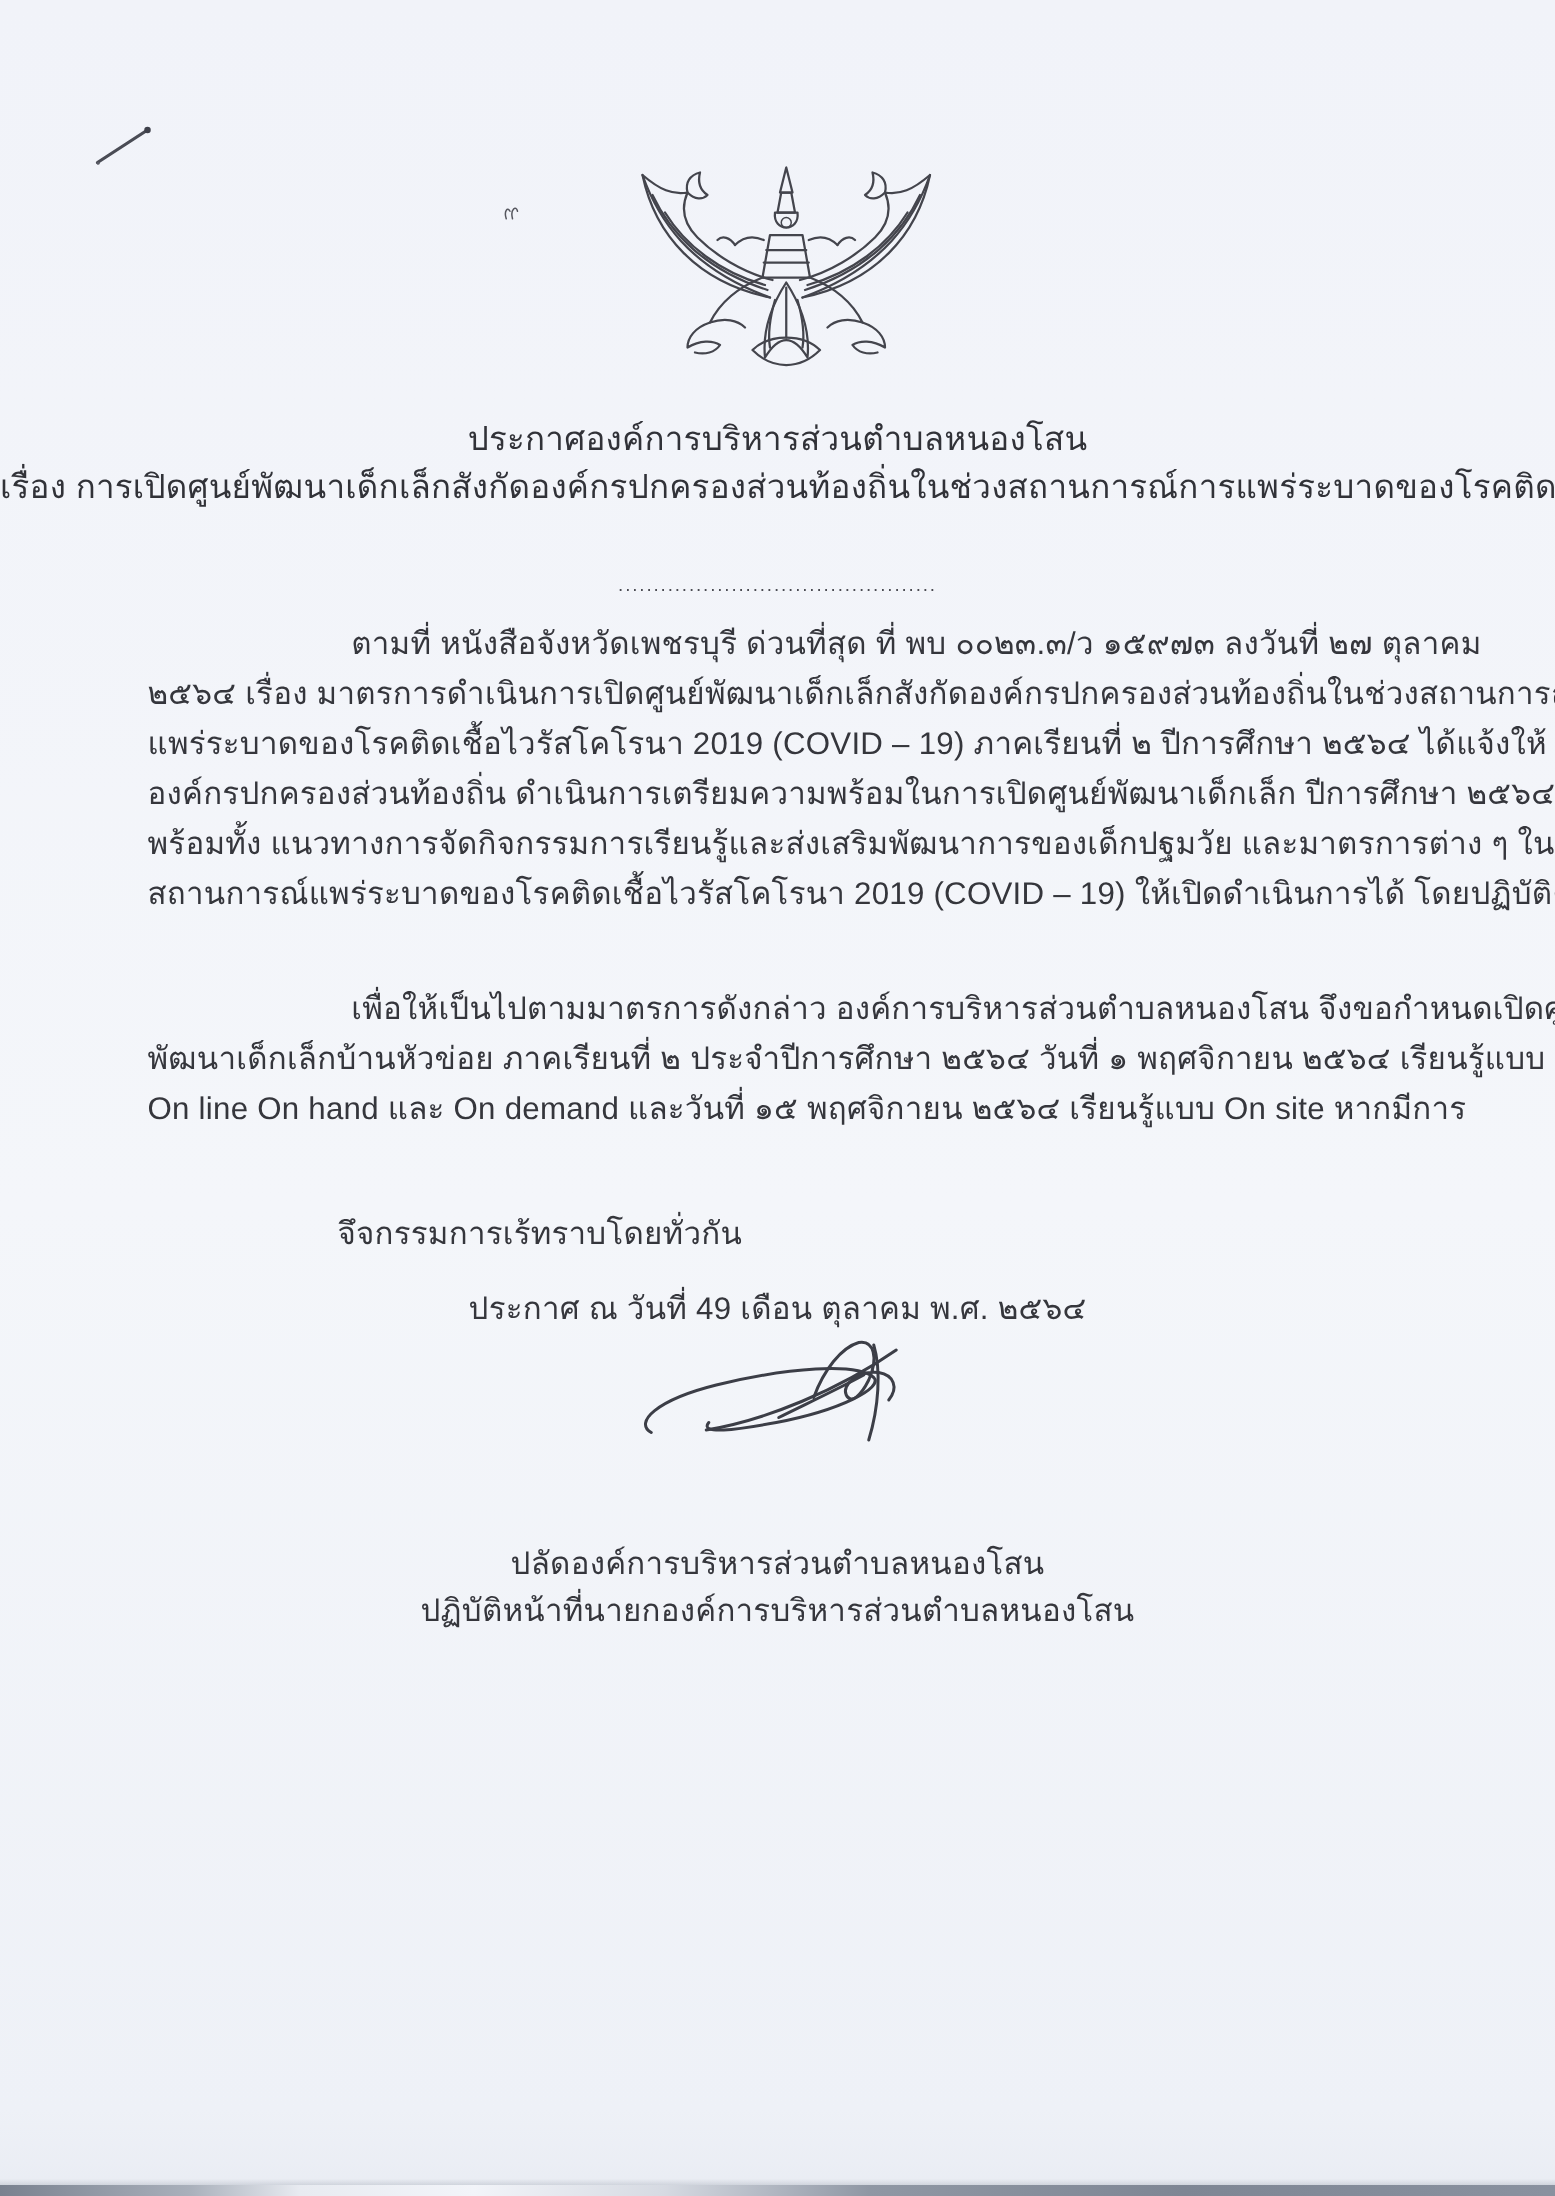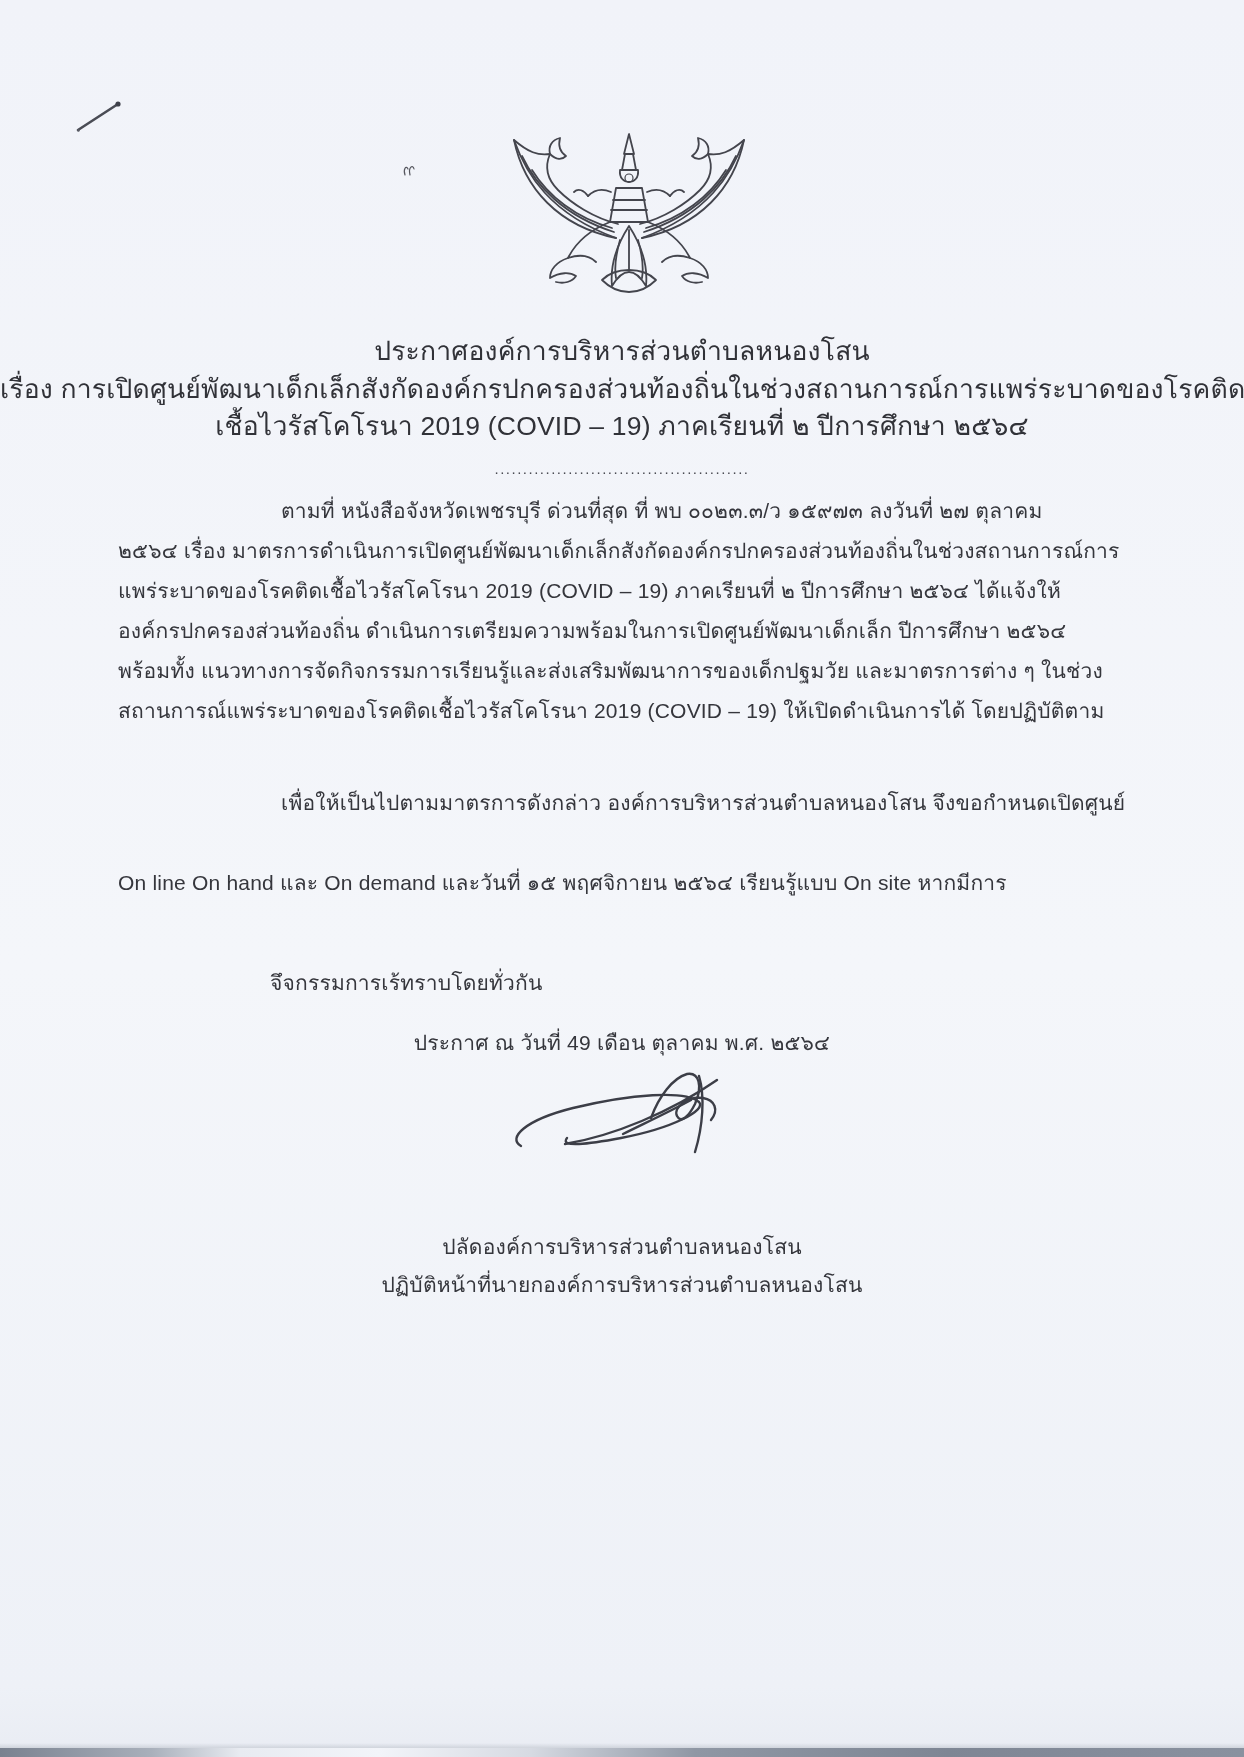--- a/index.html
+++ b/index.html
@@ -6,21 +6,21 @@
   .page{
     position:relative;
     width:1244px;height:1757px;
     margin:0 auto;
     background:linear-gradient(180deg,#f1f3f9 0%,#f4f6fa 55%,#eef1f7 96%,#e9ecf3 100%);
     overflow:hidden;
     font-family:"Liberation Sans","DejaVu Sans",sans-serif;
     color:#35363c;
     padding-left:20px;
   }
-  .line{position:absolute;white-space:nowrap;font-size:21px;color:#35363c;letter-spacing:.2px;}
+  .line{position:absolute;white-space:nowrap;font-size:25px;color:#35363c;letter-spacing:.2px;}
   .centered{left:0;width:1244px;text-align:center;}
   .title-line{font-size:26.5px;font-weight:500;color:#313238;}
   .dots{font-size:15px;letter-spacing:1.5px;color:#4a4b52;}
   .sig-block{position:absolute;}
   svg{display:block;}
 </style>
 </head>
 <body>
 
 <div class="page">
@@ -72,32 +72,32 @@
       <path d="M70,128 C58,132 52,140 52,148 C62,142 72,142 78,146 C74,152 66,154 58,152 M192,128 C204,132 210,140 210,148 C200,142 190,142 184,146 C188,152 196,154 204,152"></path>
 
       <path d="M131,96 C118,116 112,136 114,156 C120,146 126,142 131,142 C136,142 142,146 148,156 C150,136 144,116 131,96 Z"></path>
       <path d="M131,100 L131,140 M122,110 C118,124 116,136 118,148 M140,110 C144,124 146,136 144,148"></path>
       <path d="M104,150 C112,142 122,140 131,140 C140,140 150,142 158,150 C150,158 140,162 131,162 C122,162 112,158 104,150 Z"></path>
     </svg>
   </div>
 
   <div class="line centered title-line" style="top:330px;">ประกาศองค์การบริหารส่วนตำบลหนองโสน</div>
   <div class="line centered title-line" style="top:368px;">เรื่อง การเปิดศูนย์พัฒนาเด็กเล็กสังกัดองค์กรปกครองส่วนท้องถิ่นในช่วงสถานการณ์การแพร่ระบาดของโรคติด</div>
-  <div class="line centered title-line" style="top:405px;">เชื้อไวรัสโคโรนา 2019 (COVID – 19) ภาคเรียนที่ ๒ ปีการศึกษา ๒๕๖๔</div>
 
   <div class="line centered dots" style="top:460px;">.............................................</div>
 
   <div class="line" style="top:494px;left:281px;">ตามที่ หนังสือจังหวัดเพชรบุรี ด่วนที่สุด ที่ พบ ๐๐๒๓.๓/ว ๑๕๙๗๓  ลงวันที่ ๒๗ ตุลาคม</div>
   <div class="line" style="top:534px;left:118px;">๒๕๖๔  เรื่อง มาตรการดำเนินการเปิดศูนย์พัฒนาเด็กเล็กสังกัดองค์กรปกครองส่วนท้องถิ่นในช่วงสถานการณ์การ</div>
   <div class="line" style="top:574px;left:118px;">แพร่ระบาดของโรคติดเชื้อไวรัสโคโรนา 2019 (COVID – 19) ภาคเรียนที่ ๒ ปีการศึกษา ๒๕๖๔   ได้แจ้งให้</div>
   <div class="line" style="top:614px;left:118px;">องค์กรปกครองส่วนท้องถิ่น ดำเนินการเตรียมความพร้อมในการเปิดศูนย์พัฒนาเด็กเล็ก ปีการศึกษา ๒๕๖๔</div>
   <div class="line" style="top:654px;left:118px;">พร้อมทั้ง แนวทางการจัดกิจกรรมการเรียนรู้และส่งเสริมพัฒนาการของเด็กปฐมวัย  และมาตรการต่าง ๆ ในช่วง</div>
   <div class="line" style="top:694px;left:118px;">สถานการณ์แพร่ระบาดของโรคติดเชื้อไวรัสโคโรนา 2019 (COVID – 19) ให้เปิดดำเนินการได้ โดยปฏิบัติตาม</div>
 
   <div class="line" style="top:786px;left:281px;">เพื่อให้เป็นไปตามมาตรการดังกล่าว องค์การบริหารส่วนตำบลหนองโสน  จึงขอกำหนดเปิดศูนย์</div>
+  <div class="line" style="top:826px;left:118px;">พัฒนาเด็กเล็กบ้านหัวข่อย ภาคเรียนที่ ๒ ประจำปีการศึกษา ๒๕๖๔  วันที่ ๑ พฤศจิกายน ๒๕๖๔  เรียนรู้แบบ</div>
   <div class="line" style="top:866px;left:118px;">On line On hand และ On demand  และวันที่ ๑๕ พฤศจิกายน ๒๕๖๔ เรียนรู้แบบ On site  หากมีการ</div>
 
   <div class="line" style="top:966px;left:270px;">จึจกรรมการเร้ทราบโดยทั่วกัน</div>
 
   <div class="line centered" style="top:1026px;">ประกาศ  ณ วันที่ 49  เดือน  ตุลาคม พ.ศ. ๒๕๖๔</div>
 
   <div class="sig-block" style="left:503px;top:1054px;">
     <svg width="238" height="112" viewBox="0 0 238 112" fill="none" stroke="#3c3e47" stroke-width="2.4" stroke-linecap="round">
       <path d="M18,92 C4,84 22,66 70,54 C128,40 182,36 196,48 C204,56 170,74 118,84 C86,90 56,94 64,84"></path>
       <path d="M62,90 C110,82 168,58 214,26"></path>

